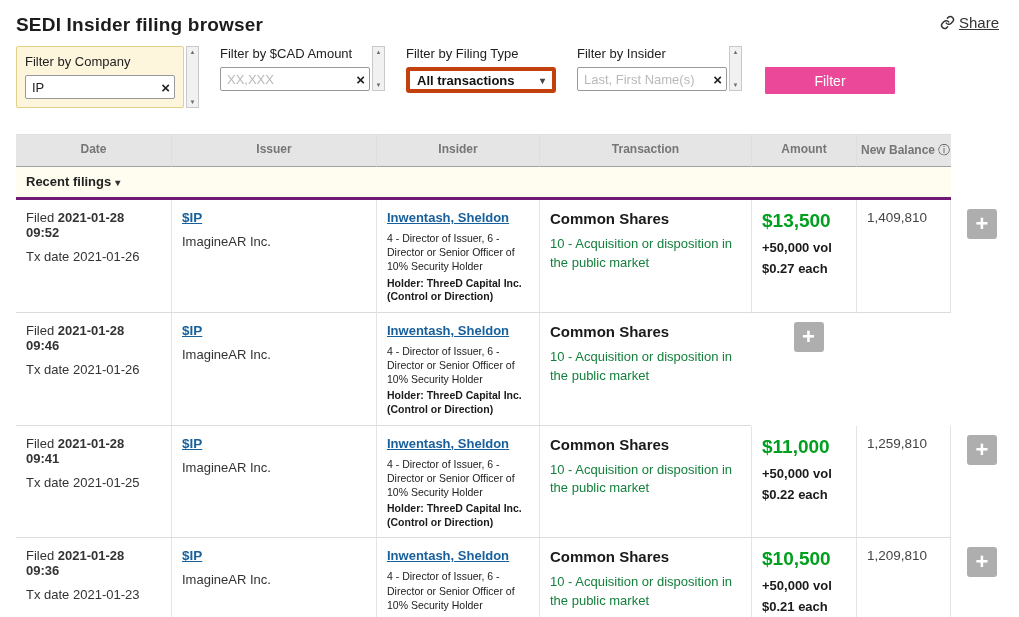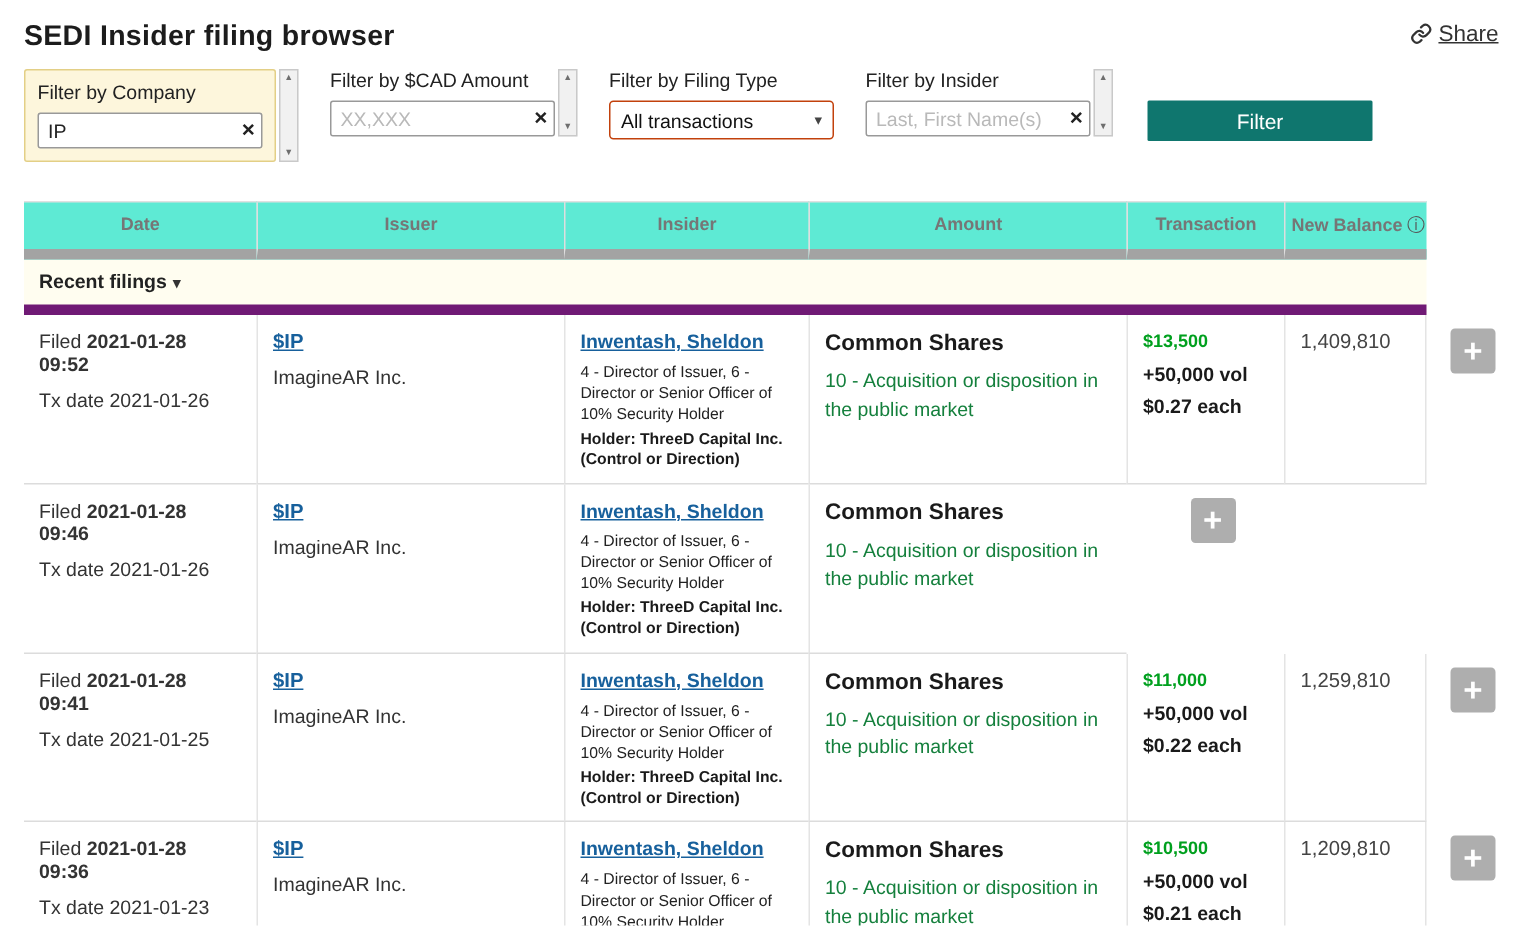--- a/index.html
+++ b/index.html
@@ -33,63 +33,63 @@
   .stepper {
     width:13px; margin-left:2px; border:1px solid #c9c9c9; background:#f1f1f1;
     display:flex; flex-direction:column; justify-content:space-between; align-items:center;
     font-size:6px; color:#6e6e6e; cursor:pointer; padding:2px 0;
   }
   .stepper .arr { display:block; }
   .company-box {
     background:#fdf6dc; border:1px solid #e3cf86; border-radius:2px; padding:7px 8px 8px 8px;
   }
   .selectbox {
-    width:150px; height:26px; border:1px solid #c2410c; border-radius:3px; background:#fff;
+    width:150px; height:26px; border:4px solid #c2410c; border-radius:3px; background:#fff;
     display:flex; align-items:center; justify-content:space-between; padding:0 7px;
-    font-size:13px; color:#111; cursor:pointer;
+    font-size:13px; color:#111; cursor:pointer;font-weight:bold;
   }
   .selectbox .dd { font-size:10px; color:#444; }
   .filter-btn {
-    width:150px; height:27px; background:#0f766e; color:#fff; border:none; border-radius:1px;
+    width:130px; height:27px; background:#ec4899; color:#fff; border:none; border-radius:1px;
     font-size:14px; font-family:"Liberation Sans",sans-serif; cursor:pointer; margin-top:21px; margin-left:2px;
   }
 
   
   .table-area { margin:26px 0 0 16px; width:987px; }
   .thead, .trow { display:grid; grid-template-columns:155px 205px 163px 212px 105px 95px 52px; }
   .th {
-    background:#5eead4; border-top:1px solid #e0e0e0; border-bottom:7px solid #a3a3a3;
+    background:#e5e5e5; border-top:1px solid #e0e0e0; border-bottom:1px solid #a3a3a3;
     color:#767676; font-size:12px; font-weight:bold; text-align:center; padding:7px 4px;
     white-space:nowrap;
   }
   .th + .th { border-left:1px solid #dedede; }
   .th-spacer { background:transparent; border:none !important; }
   .info-i { font-weight:normal; font-size:12px; color:#555; margin-left:3px; cursor:pointer; }
 
   .section-bar {
-    width:935px; background:#fffdf0; border-bottom:7px solid #701a75;
+    width:935px; background:#fffdf0; border-bottom:3px solid #701a75;
     padding:7px 10px 8px 10px; font-weight:bold; font-size:13px; color:#222; cursor:pointer;
   }
   .section-bar .chev { font-size:10px; margin-left:4px; color:#333; }
 
   .trow { min-height:106px; }
   .cell { padding:10px 10px 8px 10px; border-bottom:1px solid #dcdcdc; overflow:hidden; }
   .cell + .cell { border-left:1px solid #e4e4e4; }
   .cell.balance-cell { border-right:1px solid #e4e4e4; }
   .cell.plus-cell { border:none; display:flex; justify-content:center; align-items:flex-start; padding:9px 0 0 10px; }
 
   .muted-line { color:#333; }
   .m-top { margin-top:9px; }
   a.tlink { color:#17609c; font-weight:bold; text-decoration:underline; cursor:pointer; }
   .ticker { font-size:13.5px; }
   .small-roles { font-size:10.5px; line-height:1.35; color:#222; margin-top:6px; }
   .small-holder { font-size:10.5px; line-height:1.3; font-weight:bold; color:#1a1a1a; margin-top:3px; }
   .sec-name { font-weight:bold; font-size:15px; color:#1a1a1a; }
   .txn-desc { margin-top:8px; line-height:1.45; color:#15803d; }
-  .amt { color:#00a01e; font-weight:bold; font-size:12px; }
+  .amt { color:#00a01e; font-weight:bold; font-size:19px; }
   .vol { font-weight:bold; color:#1a1a1a; margin-top:8px; }
   .price { font-weight:bold; color:#1a1a1a; margin-top:6px; }
   .balance { color:#444; font-size:13.5px; }
   .plus-btn {
     width:30px; height:30px; background:#aeaeae; border:none; border-radius:3px;
     color:#fff; font-size:22px; line-height:26px; text-align:center; cursor:pointer; font-weight:bold;
     font-family:"Liberation Sans",sans-serif;
   }
   b { font-weight:bold; }
 </style>
@@ -165,22 +165,22 @@
 
   <button class="filter-btn">Filter</button>
 </div>
 
 <div class="table-area">
 
   <div class="thead">
     <div class="th">Date</div>
     <div class="th">Issuer</div>
     <div class="th">Insider</div>
+    <div class="th">Transaction</div>
     <div class="th">Amount</div>
-    <div class="th">Transaction</div>
     <div class="th">
       <span>New Balance</span><span class="info-i">ⓘ</span>
     </div>
     <div class="th th-spacer"></div>
   </div>
 
   <div class="section-bar">
     <span>Recent filings</span><span class="chev">▾</span>
   </div>
 

